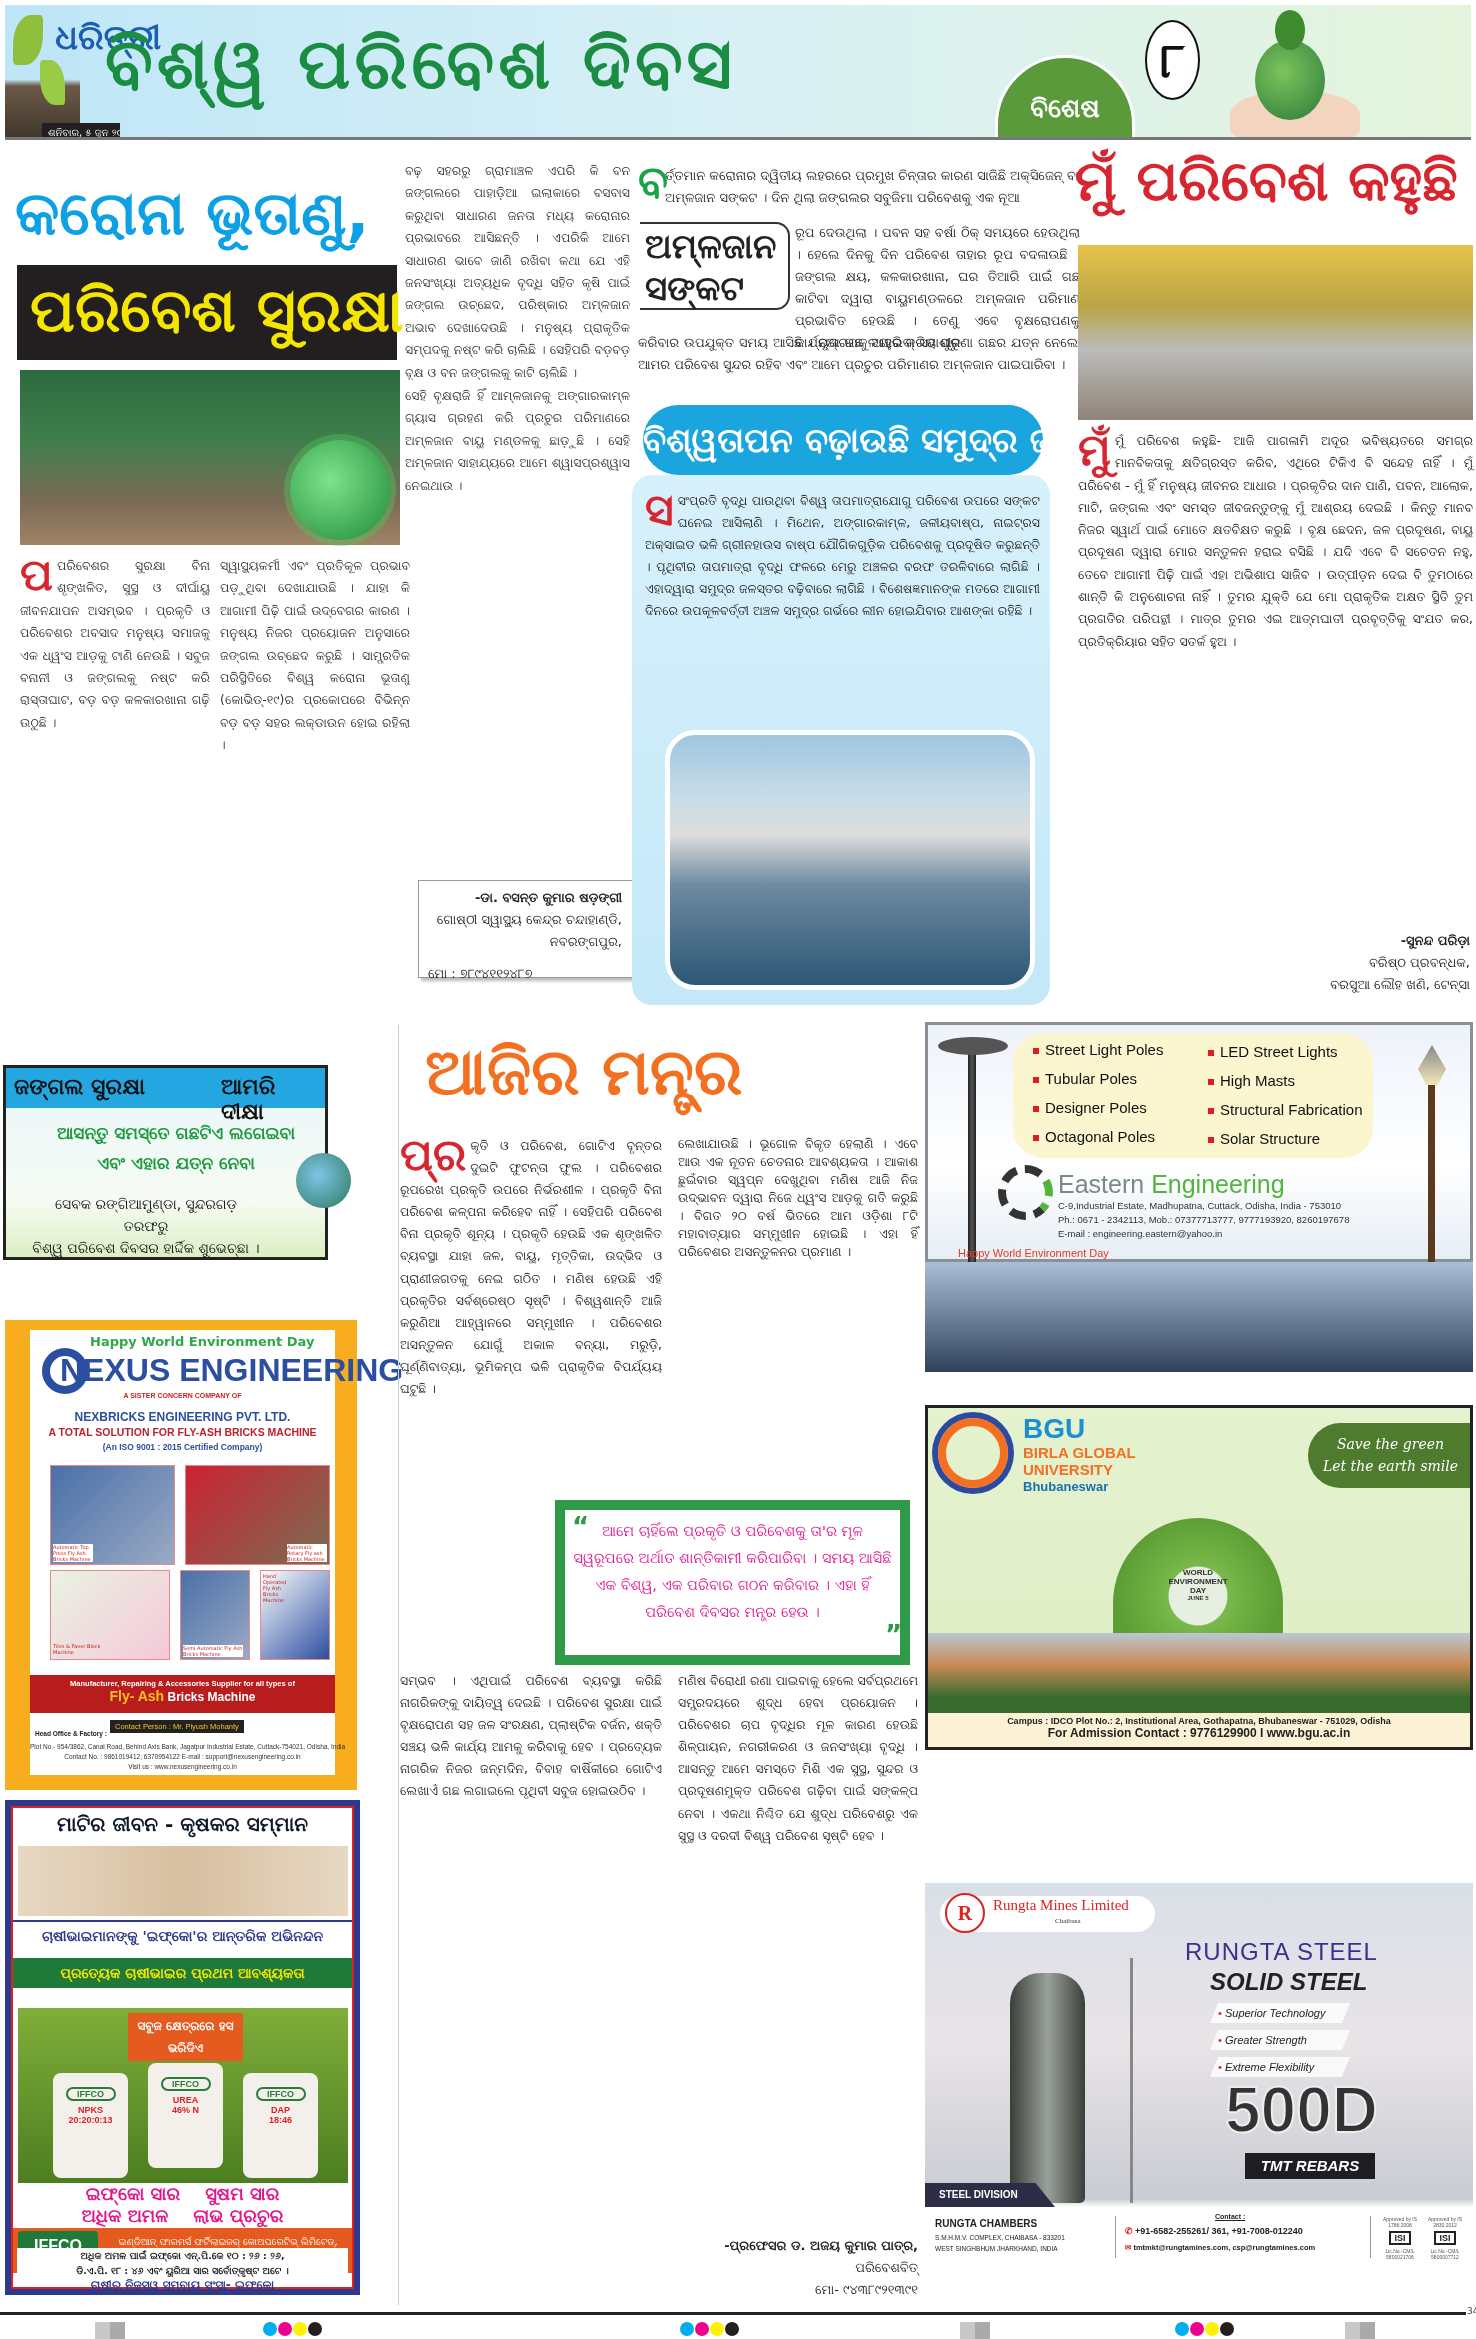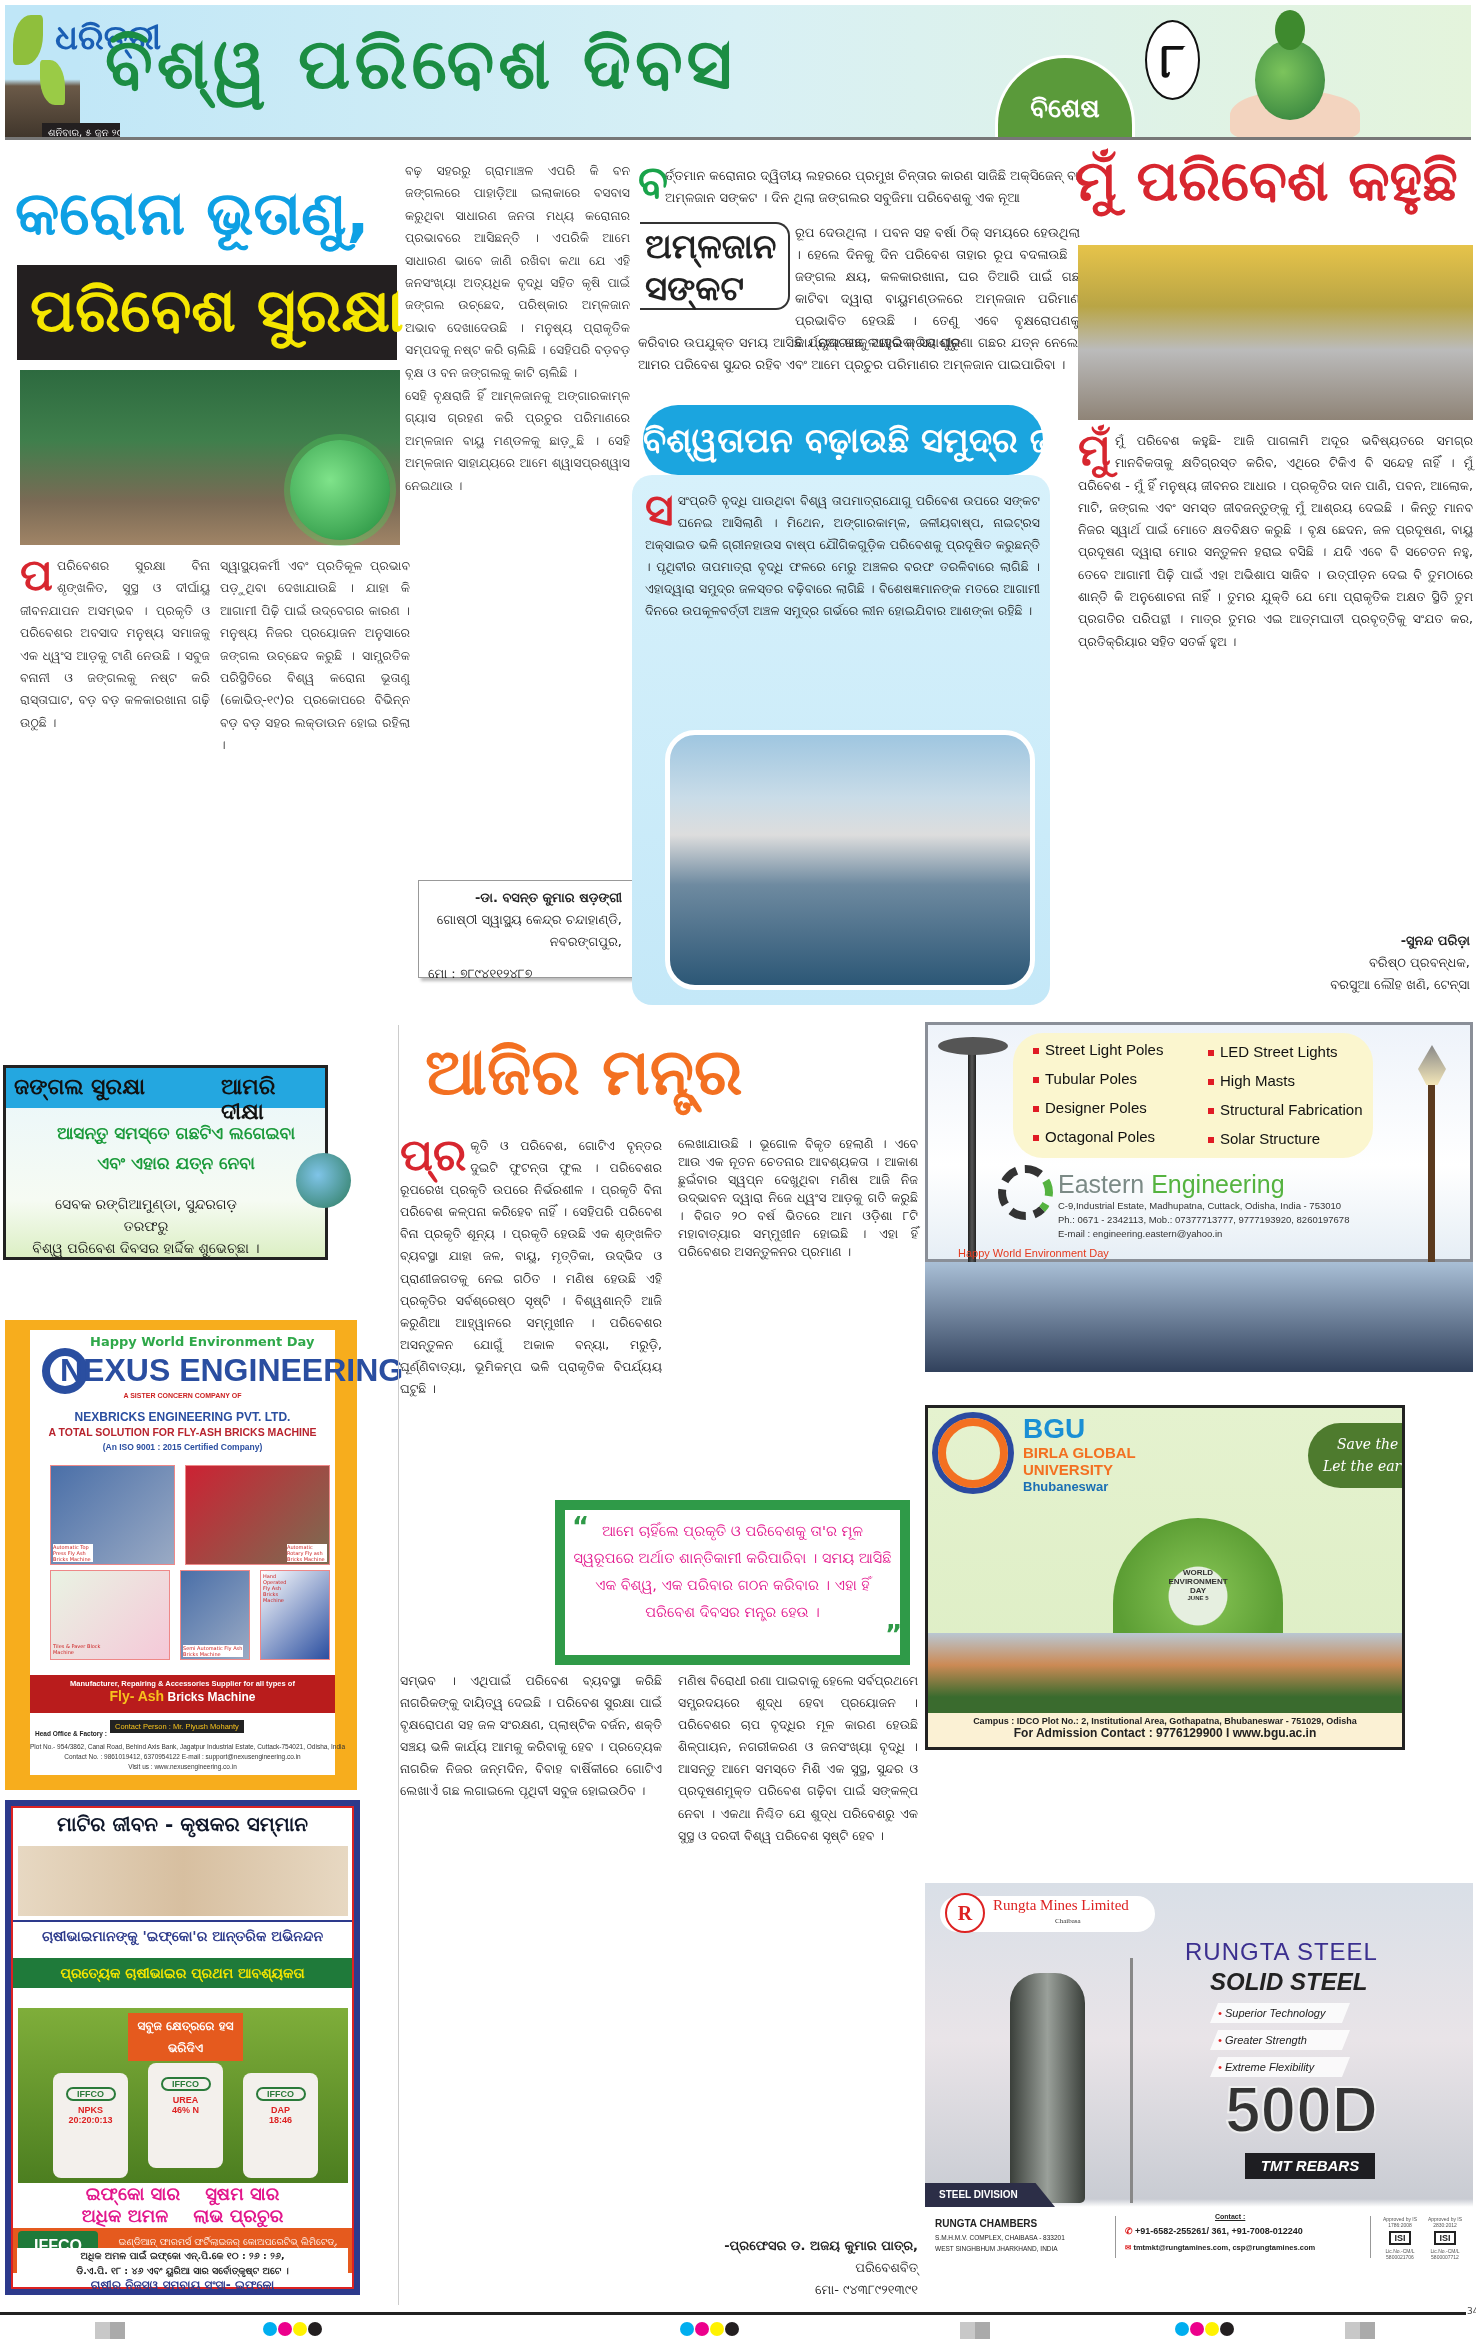--- a/index.html
+++ b/index.html
@@ -96,21 +96,21 @@
   .ad-eastern { left: 925px; top: 1022px; width: 548px; height: 240px; border: 3px solid #8a8f98; background: linear-gradient(180deg, #eef3fa 0%, #fff 60%, #e6eef5 100%); }
   .ee-list { left: 85px; top: 8px; width: 360px; height: 125px; background: #fbf6cf; border-radius: 30px; }
   .ee-item { font-family: "Liberation Sans", sans-serif; font-size: 15px; color: #111; white-space: nowrap; }
   .ee-item::before { content: ""; display: inline-block; width: 6px; height: 6px; background: #e01b24; margin-right: 6px; vertical-align: middle; }
   .ee-name { left: 130px; top: 145px; font-family: "Liberation Sans", sans-serif; font-size: 25px; white-space: nowrap; }
   .ee-name .a { color: #7b8a86; } .ee-name .b { color: #55b340; }
   .ee-addr { left: 130px; font-family: "Liberation Sans", sans-serif; font-size: 9.5px; color: #333; white-space: nowrap; }
   .ee-happy { left: 30px; top: 203px; font-family: "Liberation Sans", sans-serif; font-size: 11px; color: #e53a1e; }
   .ee-pole { background: linear-gradient(90deg,#222,#555,#222); }
 
-  .ad-bgu { left: 925px; top: 1405px; width: 480px; height: 345px; border: 3px solid #222; background: linear-gradient(180deg, #e5f2cf 0%, #dcedc3 100%); overflow: hidden; }
+  .ad-bgu { left: 925px; top: 1405px; width: 548px; height: 345px; border: 3px solid #222; background: linear-gradient(180deg, #e5f2cf 0%, #dcedc3 100%); overflow: hidden; }
   .bgu-logo { left: 10px; top: 10px; width: 70px; height: 70px; border-radius: 50%; border: 8px solid #f37021; box-shadow: 0 0 0 6px #2b4aa0; }
   .bgu-name { left: 95px; top: 6px; font-family: "Liberation Sans", sans-serif; font-weight: bold; line-height: 17px; }
   .bgu-slogan { left: 380px; top: 15px; width: 165px; height: 65px; background: #4e7b2e; border-radius: 33px 0 0 33px; color: #fff; text-align: center; font-family: "DejaVu Serif", serif; font-style: italic; font-size: 14px; line-height: 22px; padding-top: 10px; }
   .bgu-tree { left: 185px; top: 110px; width: 170px; height: 130px; border-radius: 85px 85px 10px 10px; background: radial-gradient(circle at 50% 60%, #e6efe0 25%, #79b84a 26%, #5c9e34 70%); }
   .bgu-wed { left: 225px; top: 165px; width: 90px; text-align: center; font-family: "Liberation Sans", sans-serif; font-size: 8px; font-weight: bold; color: #333; }
   .bgu-campus { left: 0; top: 225px; width: 100%; height: 80px; background: linear-gradient(180deg, #b9c7d2 0%, #cc8a55 40%, #3a6b2e 80%); }
   .bgu-foot { left: 0; top: 305px; width: 100%; height: 37px; background: #fbf1d4; text-align: center; font-family: "Liberation Sans", sans-serif; color: #222; font-weight: bold; }
 
   .ad-rungta { left: 925px; top: 1883px; width: 548px; height: 395px; background: linear-gradient(180deg, #d9dfe7 0%, #e9e4e8 40%, #c9ccd3 80%, #fff 82%); overflow: hidden; }
   .rg-pill { left: 15px; top: 13px; width: 215px; height: 36px; background: #fff; border-radius: 18px; }

